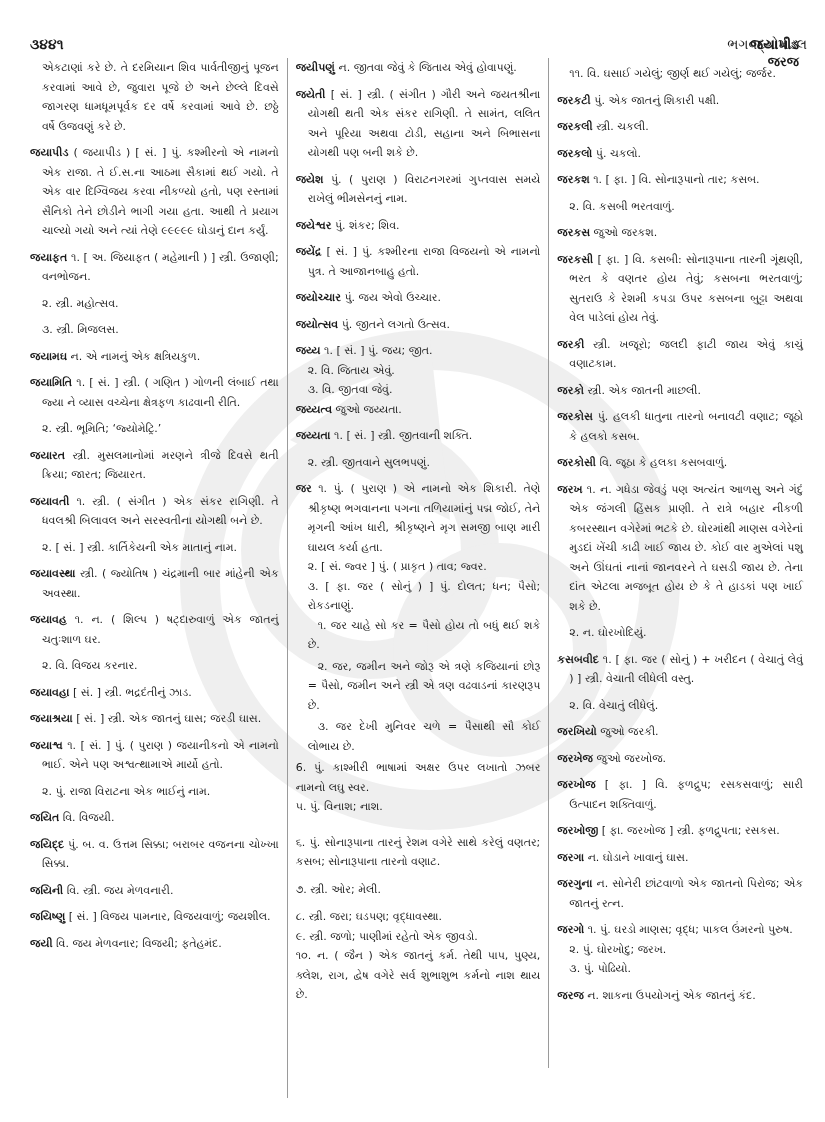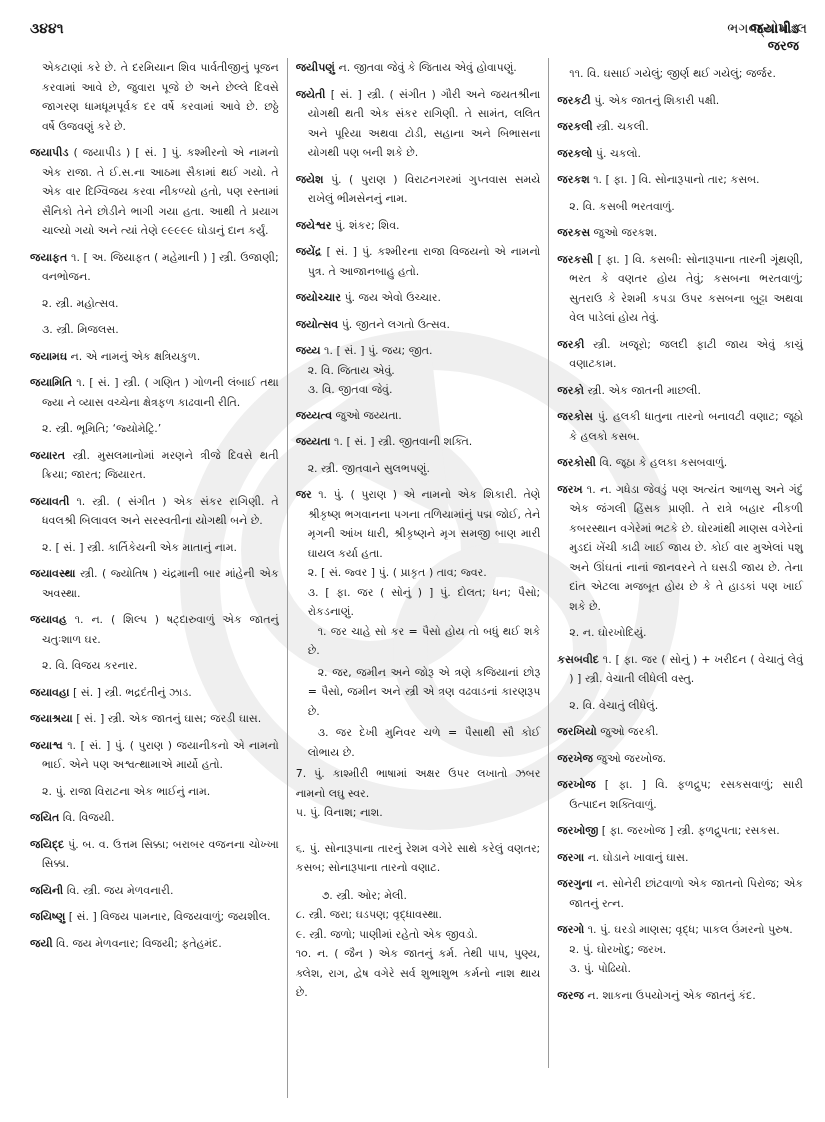--- a/index.html
+++ b/index.html
@@ -5,21 +5,21 @@
   html, body { margin: 0; padding: 0; background: #ffffff; }
   body {
     width: 825px; height: 1122px; position: relative; overflow: hidden;
     font-family: "DejaVu Sans", sans-serif; color: #1a1a1a;
   }
   .watermark {
     position: absolute; left: 170px; top: 320px; width: 520px; height: 520px;
     pointer-events: none; opacity: 0.09;
   }
   .header {
-    position: absolute; top: 20px; left: 30px; right: 18px; height: 24px;
+    position: absolute; top: 36px; left: 30px; right: 18px; height: 24px;
     font-size: 14px; font-weight: bold;
   }
   .header .left { position: absolute; left: 0; top: 0; }
   .header .center { position: absolute; left: 0; right: 0; text-align: right; top: 0; font-weight: normal; }
   .header .right { position: absolute; right: 8px; top: 0; }
   .header .right2 { position: absolute; right: 8px; top: 18px; font-size: 13px; }
   .columns {
     position: absolute; top: 58px; left: 26px; right: 14px; bottom: 12px;
     display: flex;
   }
@@ -82,35 +82,35 @@
   <div class="col col2">
       <div class="entry"><span class="hw">જયીપણું</span> <span>ન. જીતવા જેવું કે જિતાય એવું હોવાપણું.</span></div>
       <div class="entry"><span class="hw">જયેતી</span> <span>[ સં. ] સ્ત્રી. ( સંગીત ) ગૌરી અને જયતશ્રીના યોગથી થતી એક સંકર રાગિણી. તે સામંત, લલિત અને પૂરિયા અથવા ટોડી, સહાના અને બિભાસના યોગથી પણ બની શકે છે.</span></div>
       <div class="entry"><span class="hw">જયેશ</span> <span>પું. ( પુરાણ ) વિરાટનગરમાં ગુપ્તવાસ સમયે રાખેલું ભીમસેનનું નામ.</span></div>
       <div class="entry"><span class="hw">જયેશ્વર</span> <span>પું. શંકર; શિવ.</span></div>
       <div class="entry"><span class="hw">જયેંદ્ર</span> <span>[ સં. ] પું. કશ્મીરના રાજા વિજયનો એ નામનો પુત્ર. તે આજાનબાહુ હતો.</span></div>
       <div class="entry"><span class="hw">જયોચ્ચાર</span> <span>પું. જય એવો ઉચ્ચાર.</span></div>
       <div class="entry"><span class="hw">જયોત્સવ</span> <span>પું. જીતને લગતો ઉત્સવ.</span></div>
       <div class="entry" style="margin-bottom: 0px;"><span class="hw">જય્ય</span> <span>૧. [ સં. ] પું. જય; જીત.</span></div>
       <div class="sense" style="margin-bottom: 0px;">૨. વિ. જિતાય એવું.</div>
-      <div class="sense" style="margin-bottom: 6px;">૩. વિ. જીતવા જેવું.</div>
+      <div class="sense" style="margin-bottom: 0;">૩. વિ. જીતવા જેવું.</div>
       <div class="entry"><span class="hw">જય્યત્વ</span> <span>જુઓ જય્યતા.</span></div>
       <div class="entry"><span class="hw">જય્યતા</span> <span>૧. [ સં. ] સ્ત્રી. જીતવાની શક્તિ.</span></div>
       <div class="sense">૨. સ્ત્રી. જીતવાને સુલભપણું.</div>
       <div class="entry" style="margin-bottom: 0px;"><span class="hw">જર</span> <span>૧. પું. ( પુરાણ ) એ નામનો એક શિકારી. તેણે શ્રીકૃષ્ણ ભગવાનના પગના તળિયામાંનું પદ્મ જોઈ, તેને મૃગની આંખ ધારી, શ્રીકૃષ્ણને મૃગ સમજી બાણ મારી ઘાયલ કર્યા હતા.</span></div>
       <div class="sense" style="margin-bottom: 0px;">૨. [ સં. જ્વર ] પું. ( પ્રાકૃત ) તાવ; જ્વર.</div>
       <div class="sense" style="margin-bottom: 0px;">૩. [ ફા. જર ( સોનું ) ] પું. દોલત; ધન; પૈસો; રોકડનાણું.</div>
       <div class="sense sub">૧. જર ચાહે સો કર = પૈસો હોય તો બધું થઈ શકે છે.</div>
       <div class="sense sub">૨. જર, જમીન અને જોરૂ એ ત્રણે કજિયાનાં છોરૂ = પૈસો, જમીન અને સ્ત્રી એ ત્રણ વઢવાડનાં કારણરૂપ છે.</div>
       <div class="sense sub">૩. જર દેખી મુનિવર ચળે = પૈસાથી સૌ કોઈ લોભાય છે.</div>
-      <div class="sense" style="margin-bottom: 0px; padding-left: 0px;">7. પું. કાશ્મીરી ભાષામાં અક્ષર ઉપર લખાતો ઝબર નામનો લઘુ સ્વર.</div>
+      <div class="sense" style="margin-bottom: 0px; padding-left: 0px;">6. પું. કાશ્મીરી ભાષામાં અક્ષર ઉપર લખાતો ઝબર નામનો લઘુ સ્વર.</div>
       <div class="sense" style="margin-bottom: 16px; padding-left: 0px;">૫. પું. વિનાશ; નાશ.</div>
       <div class="sense" style="margin-bottom: 8px; padding-left: 0px;">૬. પું. સોનારૂપાના તારનું રેશમ વગેરે સાથે કરેલું વણતર; કસબ; સોનારૂપાના તારનો વણાટ.</div>
-      <div class="sense" style="margin-bottom: 0px; padding-left: 0px; margin-left: 26px;">૭. સ્ત્રી. ઓર; મેલી.</div>
-      <div class="sense" style="margin-bottom: 0px; padding-left: 0px;">૮. સ્ત્રી. જરા; ઘડપણ; વૃદ્ધાવસ્થા.</div>
+      <div class="sense" style="margin-bottom: 0px; padding-left: 0px;">૭. સ્ત્રી. ઓર; મેલી.</div>
+      <div class="sense" style="margin-bottom: 0px; padding-left: 0px; margin-top: 8px;">૮. સ્ત્રી. જરા; ઘડપણ; વૃદ્ધાવસ્થા.</div>
       <div class="sense" style="margin-bottom: 0px; padding-left: 0px;">૯. સ્ત્રી. જળો; પાણીમાં રહેતો એક જીવડો.</div>
       <div class="sense" style="margin-bottom: 18px; padding-left: 0px;">૧૦. ન. ( જૈન ) એક જાતનું કર્મ. તેથી પાપ, પુણ્ય, ક્લેશ, રાગ, દ્વેષ વગેરે સર્વ શુભાશુભ કર્મનો નાશ થાય છે.</div>
     </div>
   <div class="col col3">
       <div class="entry cont"><span>૧૧. વિ. ઘસાઈ ગયેલું; જીર્ણ થઈ ગયેલું; જર્જર.</span></div>
       <div class="entry"><span class="hw">જરકટી</span> <span>પું. એક જાતનું શિકારી પક્ષી.</span></div>
       <div class="entry"><span class="hw">જરકલી</span> <span>સ્ત્રી. ચકલી.</span></div>
       <div class="entry"><span class="hw">જરકલો</span> <span>પું. ચકલો.</span></div>
       <div class="entry"><span class="hw">જરકશ</span> <span>૧. [ ફા. ] વિ. સોનારૂપાનો તાર; કસબ.</span></div>
       <div class="sense">૨. વિ. કસબી ભરતવાળું.</div>

